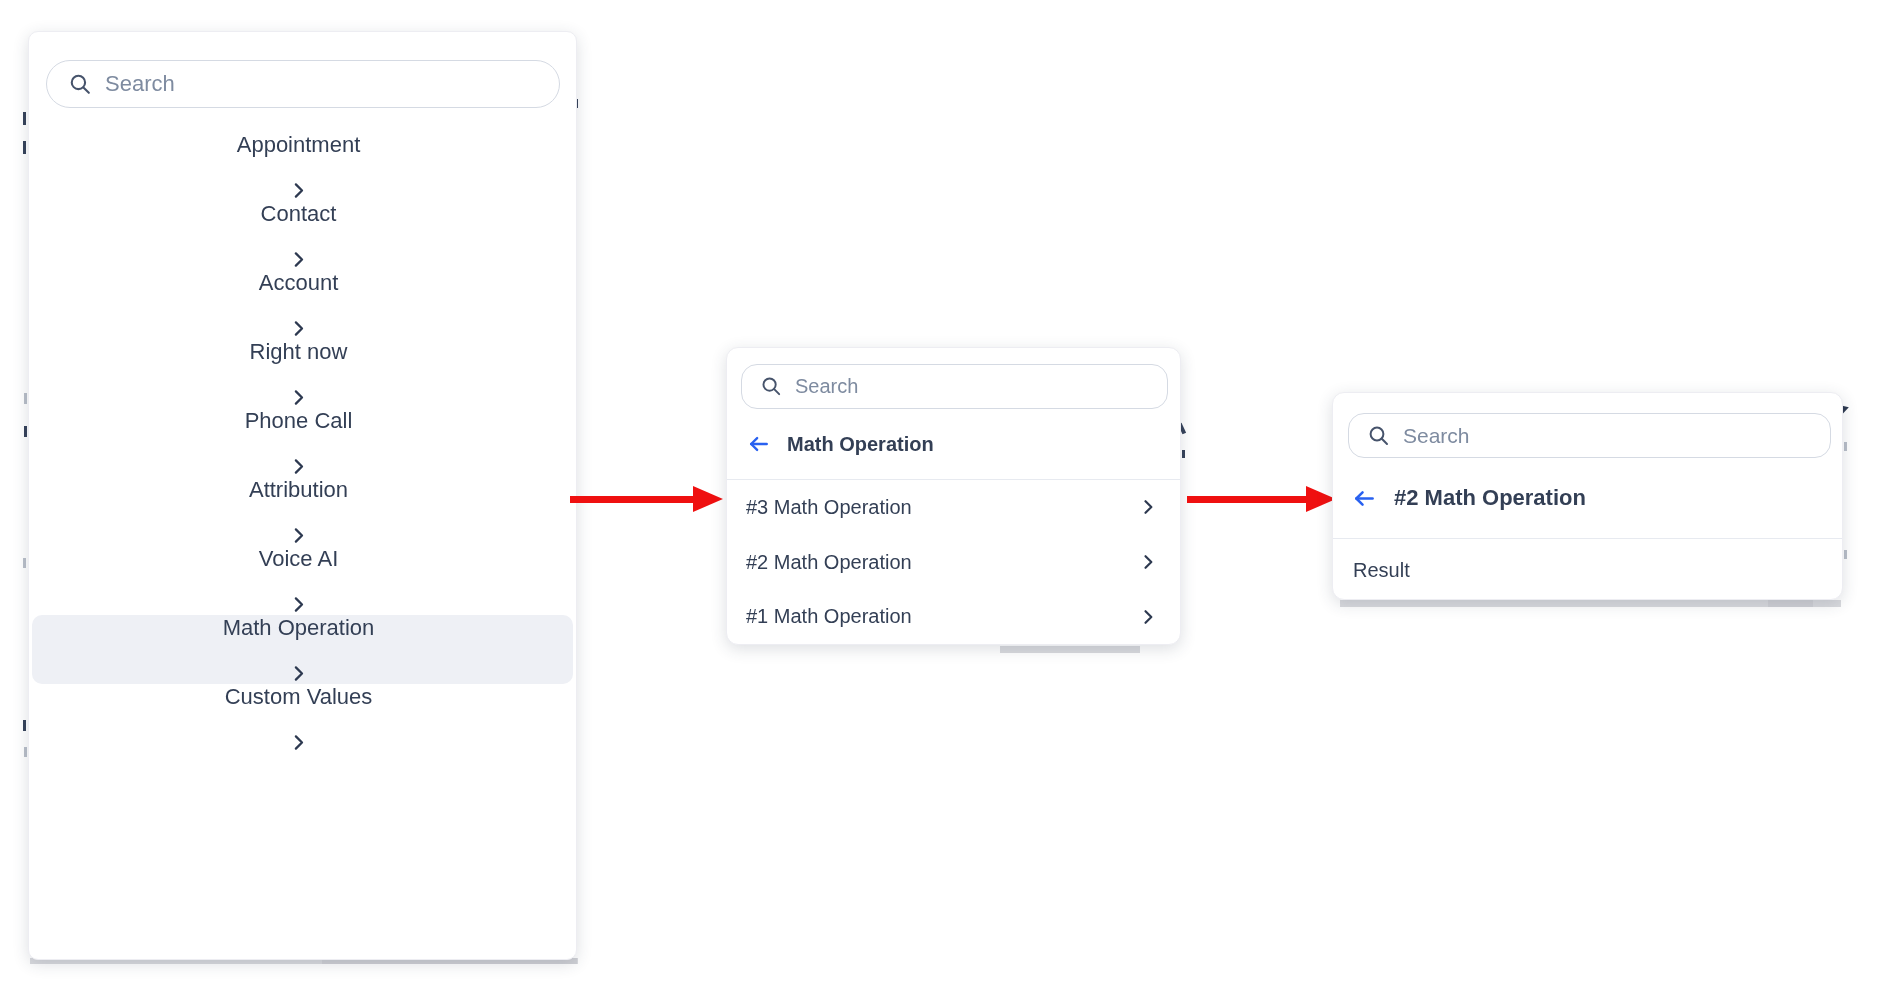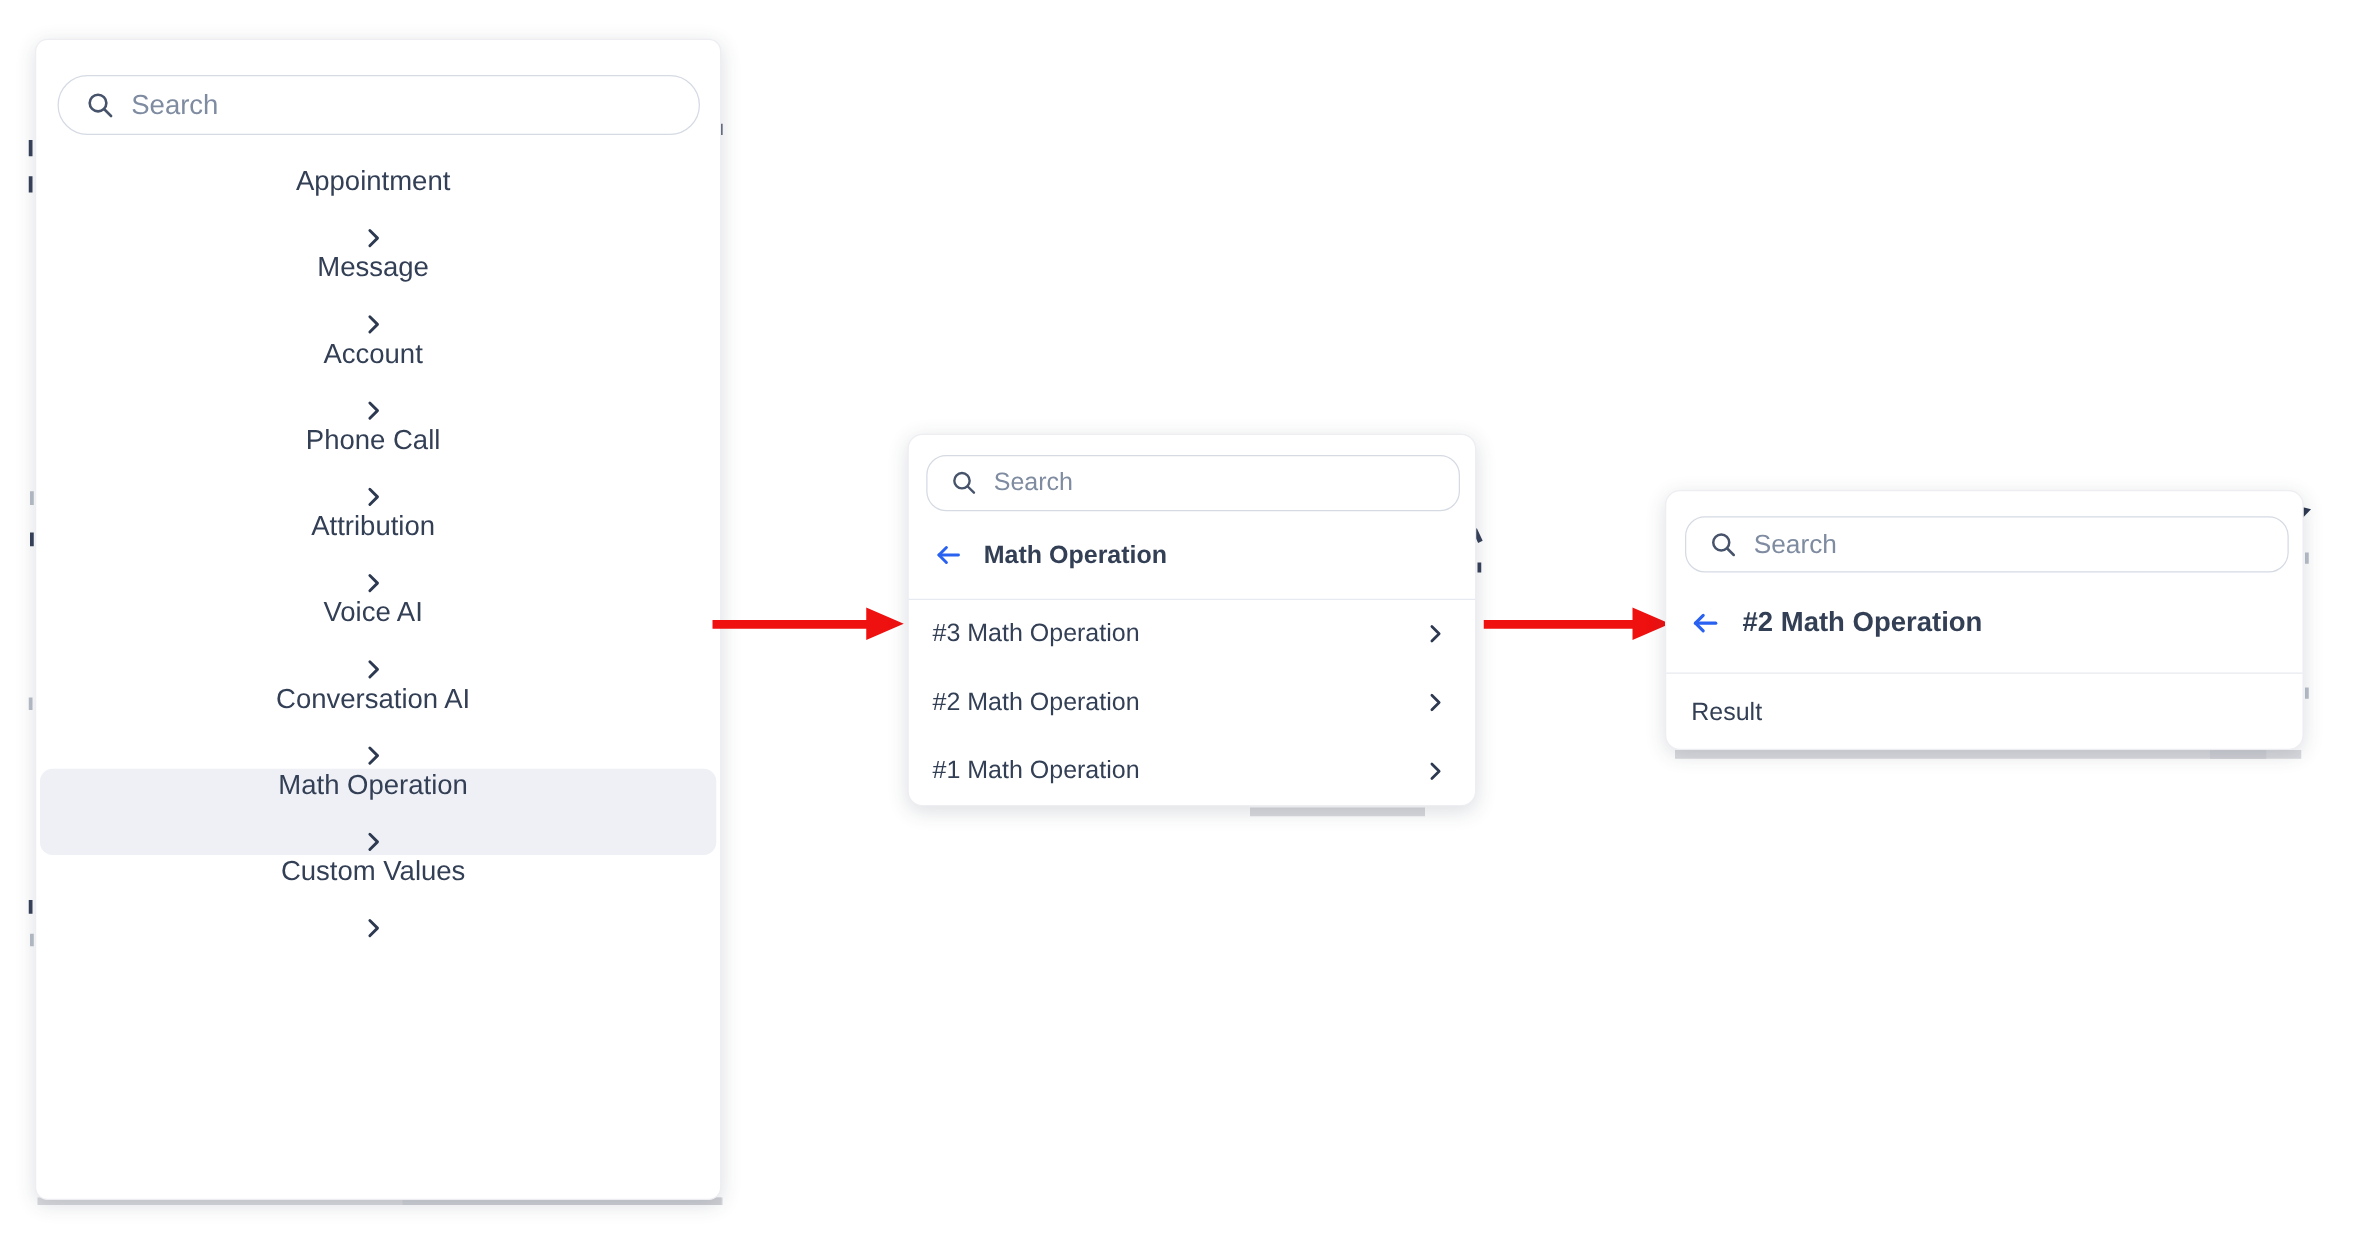--- a/index.html
+++ b/index.html
@@ -99,61 +99,61 @@
     <div class="menu-list">
       <div class="menu-row">
         <span>Appointment</span>
         <span class="chev">
             <svg width="21" height="21" viewBox="0 0 24 24" fill="none" stroke="currentColor" stroke-width="2.6" stroke-linecap="round" stroke-linejoin="round">
               <path d="M9 5l7 7-7 7"></path>
             </svg>
           </span>
       </div>
       <div class="menu-row">
-        <span>Message</span>
+        <span>Contact</span>
         <span class="chev">
             <svg width="21" height="21" viewBox="0 0 24 24" fill="none" stroke="currentColor" stroke-width="2.6" stroke-linecap="round" stroke-linejoin="round">
               <path d="M9 5l7 7-7 7"></path>
             </svg>
           </span>
       </div>
       <div class="menu-row">
         <span>Account</span>
         <span class="chev">
             <svg width="21" height="21" viewBox="0 0 24 24" fill="none" stroke="currentColor" stroke-width="2.6" stroke-linecap="round" stroke-linejoin="round">
               <path d="M9 5l7 7-7 7"></path>
             </svg>
           </span>
       </div>
       <div class="menu-row">
+        <span>Right now</span>
+        <span class="chev">
+            <svg width="21" height="21" viewBox="0 0 24 24" fill="none" stroke="currentColor" stroke-width="2.6" stroke-linecap="round" stroke-linejoin="round">
+              <path d="M9 5l7 7-7 7"></path>
+            </svg>
+          </span>
+      </div>
+      <div class="menu-row">
         <span>Phone Call</span>
         <span class="chev">
             <svg width="21" height="21" viewBox="0 0 24 24" fill="none" stroke="currentColor" stroke-width="2.6" stroke-linecap="round" stroke-linejoin="round">
               <path d="M9 5l7 7-7 7"></path>
             </svg>
           </span>
       </div>
       <div class="menu-row">
         <span>Attribution</span>
         <span class="chev">
             <svg width="21" height="21" viewBox="0 0 24 24" fill="none" stroke="currentColor" stroke-width="2.6" stroke-linecap="round" stroke-linejoin="round">
               <path d="M9 5l7 7-7 7"></path>
             </svg>
           </span>
       </div>
       <div class="menu-row">
         <span>Voice AI</span>
-        <span class="chev">
-            <svg width="21" height="21" viewBox="0 0 24 24" fill="none" stroke="currentColor" stroke-width="2.6" stroke-linecap="round" stroke-linejoin="round">
-              <path d="M9 5l7 7-7 7"></path>
-            </svg>
-          </span>
-      </div>
-      <div class="menu-row">
-        <span>Conversation AI</span>
         <span class="chev">
             <svg width="21" height="21" viewBox="0 0 24 24" fill="none" stroke="currentColor" stroke-width="2.6" stroke-linecap="round" stroke-linejoin="round">
               <path d="M9 5l7 7-7 7"></path>
             </svg>
           </span>
       </div>
       <div class="menu-row selected">
         <span>Math Operation</span>
         <span class="chev">
             <svg width="21" height="21" viewBox="0 0 24 24" fill="none" stroke="currentColor" stroke-width="2.6" stroke-linecap="round" stroke-linejoin="round">

